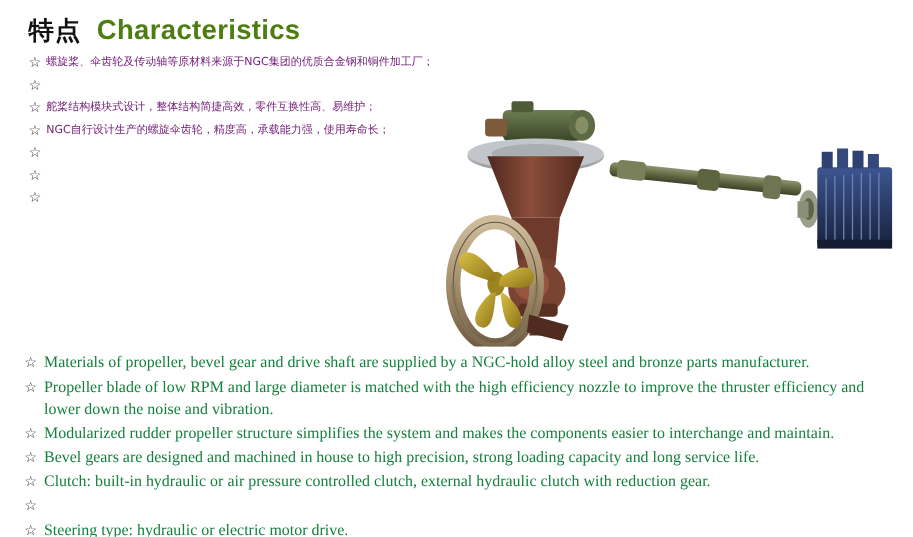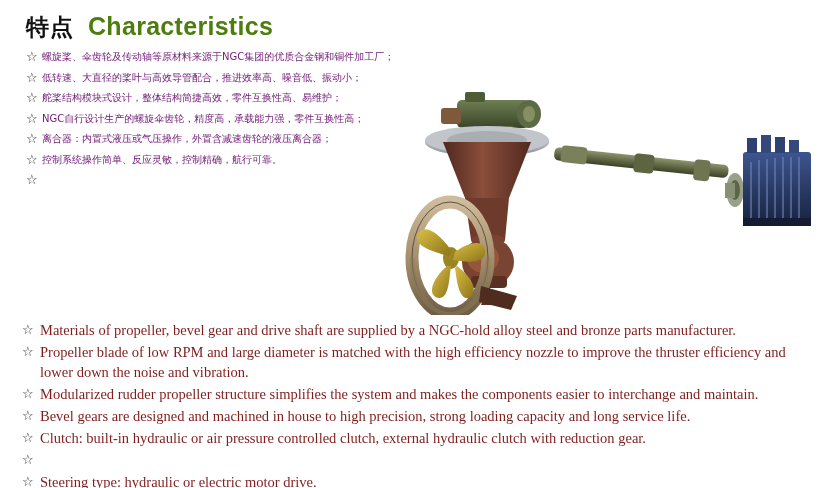--- a/index.html
+++ b/index.html
@@ -89,21 +89,21 @@
   .en-star {
     color: #2b2b2b;
     font-size: 13px;
     line-height: 20px;
     width: 18px;
     flex: 0 0 18px;
   }
   .en-text {
     font-family: "Liberation Serif", serif;
     font-size: 14.5px;
-    color: #7f1d1d;
+    color: #15803d;
     line-height: 20px;
   }
 
   
   .illus {
     position: absolute;
     left: 395px;
     top: 90px;
     width: 420px;
     height: 225px;
@@ -120,37 +120,34 @@
     <span class="title-en">Characteristics</span>
   </div>
 
   <div class="cn-list">
     <div class="cn-item">
       <span class="star">☆</span>
       <span class="cn-text">螺旋桨、伞齿轮及传动轴等原材料来源于NGC集团的优质合金钢和铜件加工厂；</span>
     </div>
     <div class="cn-item">
       <span class="star">☆</span>
-      <span class="cn-text">低转速、大直径的桨叶与高效导管配合，推进效率高、噪音低、振动小；</span>
     </div>
     <div class="cn-item">
       <span class="star">☆</span>
       <span class="cn-text">舵桨结构模块式设计，整体结构简捷高效，零件互换性高、易维护；</span>
     </div>
     <div class="cn-item">
       <span class="star">☆</span>
-      <span class="cn-text">NGC自行设计生产的螺旋伞齿轮，精度高，承载能力强，零件互换性高；</span>
-    </div>
-    <div class="cn-item">
-      <span class="star">☆</span>
-      <span class="cn-text">离合器：内置式液压或气压操作，外置含减速齿轮的液压离合器；</span>
-    </div>
-    <div class="cn-item">
-      <span class="star">☆</span>
-      <span class="cn-text">控制系统操作简单、反应灵敏，控制精确，航行可靠。</span>
+      <span class="cn-text">NGC自行设计生产的螺旋伞齿轮，精度高，承载能力强，使用寿命长；</span>
+    </div>
+    <div class="cn-item">
+      <span class="star">☆</span>
+    </div>
+    <div class="cn-item">
+      <span class="star">☆</span>
     </div>
     <div class="cn-item">
       <span class="star">☆</span>
     </div>
   </div>
 
   <div class="illus">
     <svg width="420" height="225" viewBox="0 0 420 225">
       <defs>
         <linearGradient id="gBody" x1="0" y1="0" x2="1" y2="0">

